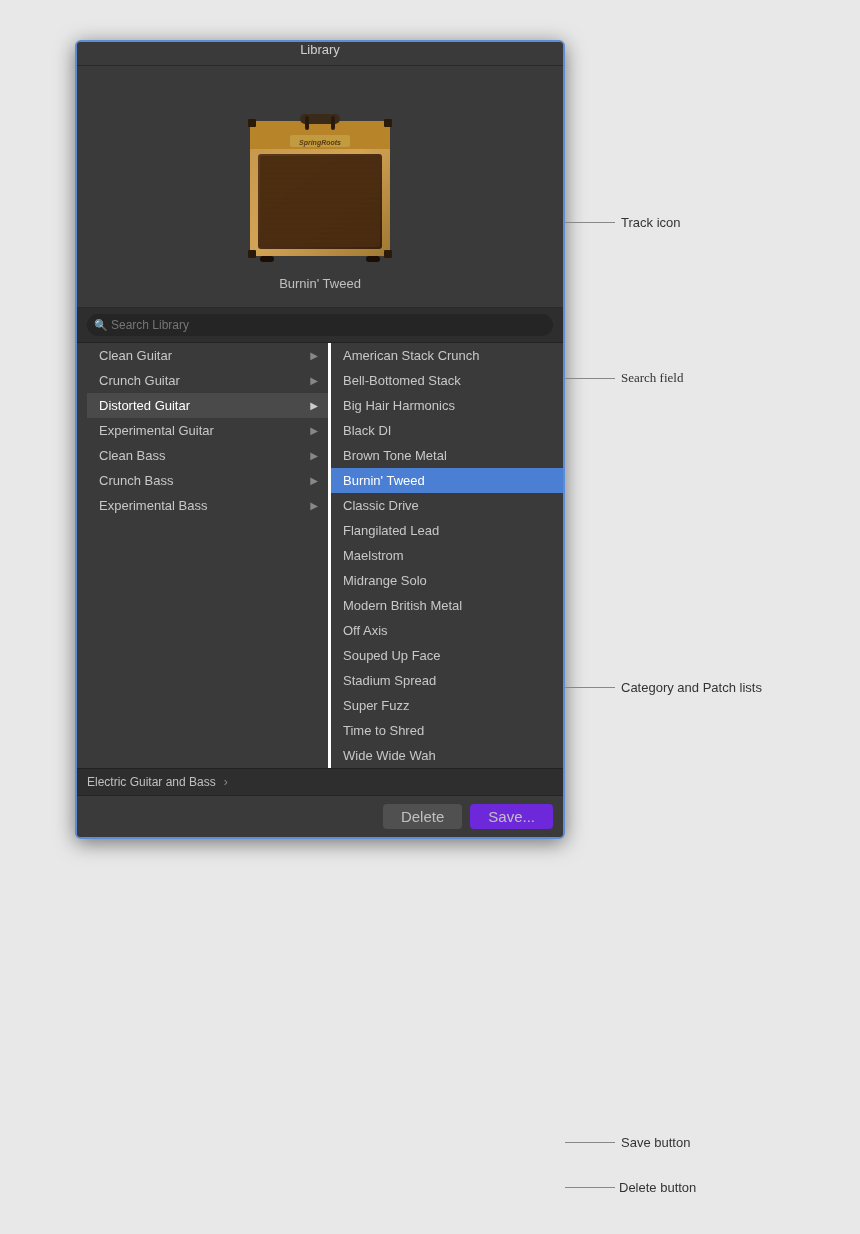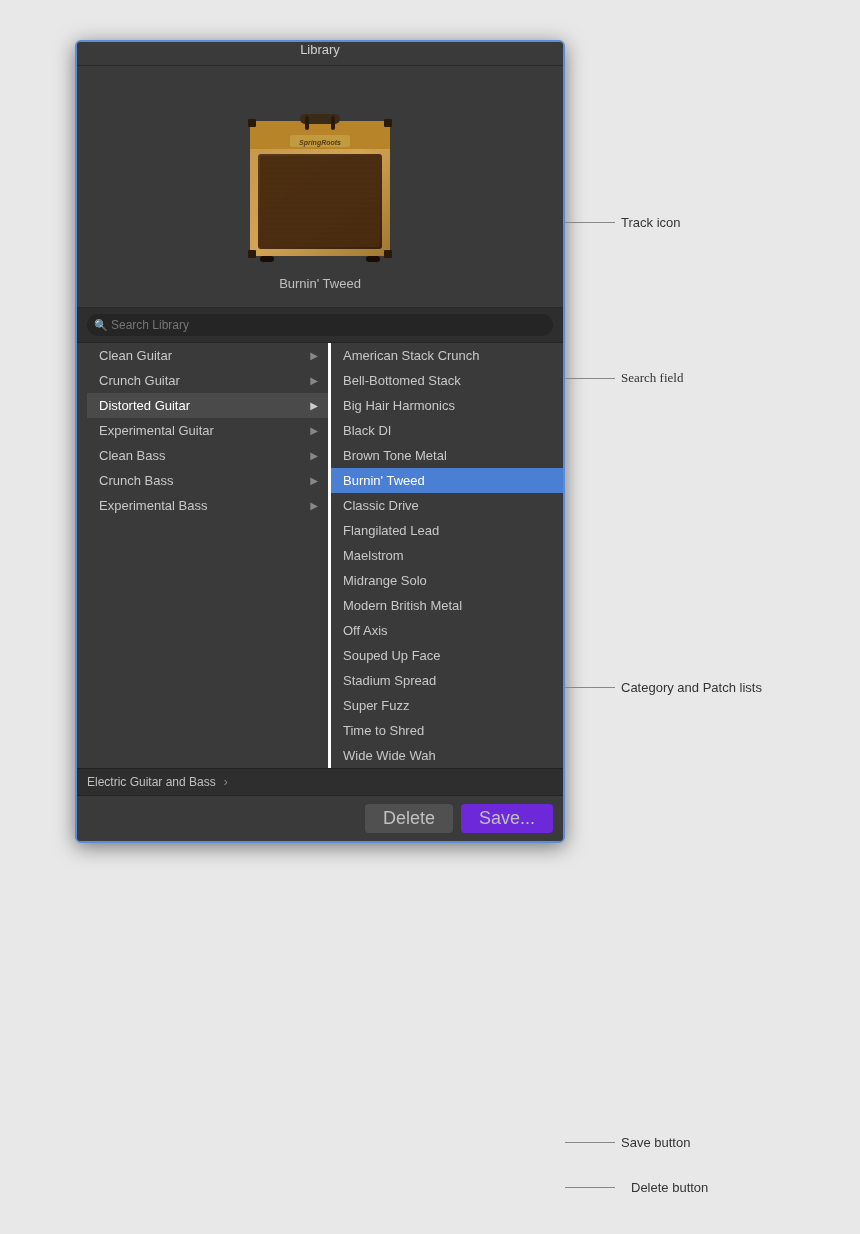--- a/index.html
+++ b/index.html
@@ -170,21 +170,21 @@
       border-top: 1px solid #252525;
       padding: 8px 10px;
       display: flex;
       justify-content: flex-end;
       gap: 8px;
     }
 
     .btn {
       padding: 4px 18px;
       border-radius: 4px;
-      font-size: 18px;
+      font-size: 15px;
       cursor: pointer;
       border: none;
       outline: none;
     }
 
     .btn-delete {
       background: #505050;
       color: #c0c0c0;
     }
 
@@ -393,19 +393,19 @@
     <div style="position:absolute; top:640px; left:0; display:flex; align-items:center; gap:6px;">
       <div style="width:50px; height:1px; background:#888;"></div>
       <span style="font-size:13px; color:#333;">Category and Patch lists</span>
     </div>
 
     <div style="position:absolute; top:1095px; left:0; display:flex; align-items:center; gap:6px;">
       <div style="width:50px; height:1px; background:#888;"></div>
       <span style="font-size:13px; color:#333;">Save button</span>
     </div>
 
-    <div style="position:absolute; top:1140px; left:0; display:flex; align-items:center; gap:16px;">
+    <div style="position:absolute; top:1140px; left:0; display:flex; align-items:center; gap:4px;">
       <div style="width:50px; height:1px; background:#888;"></div>
       <span style="font-size:13px; color:#333;">Delete button</span>
     </div>
   </div>
 
 </div>
 
 </body></html>

